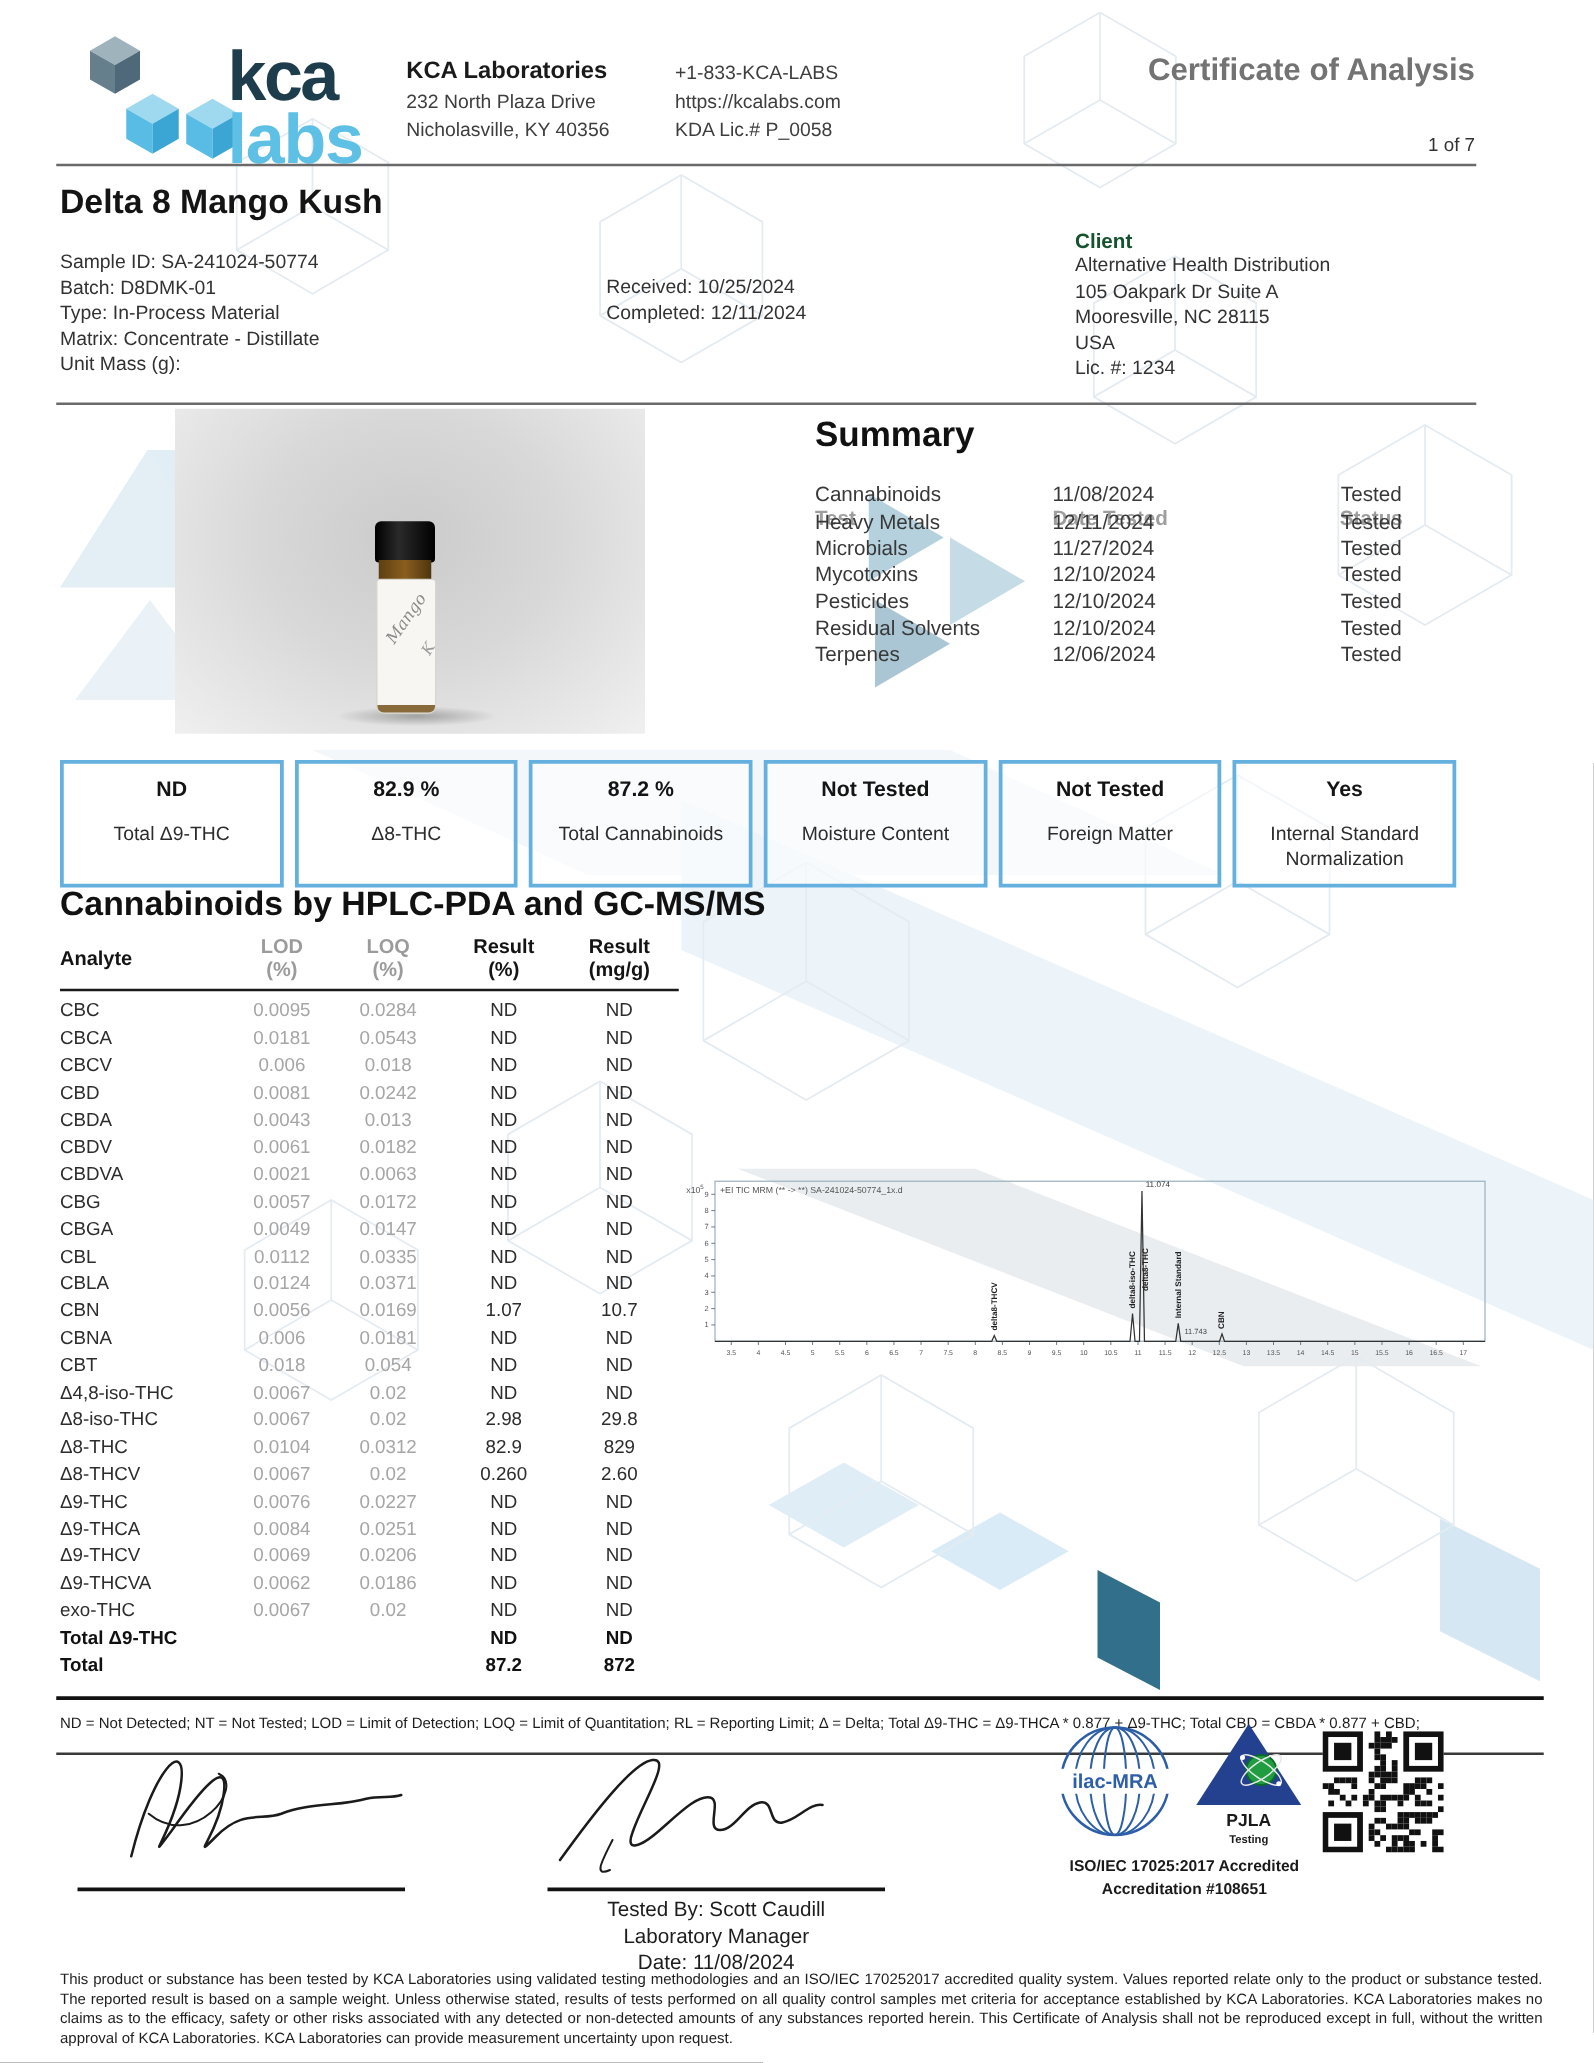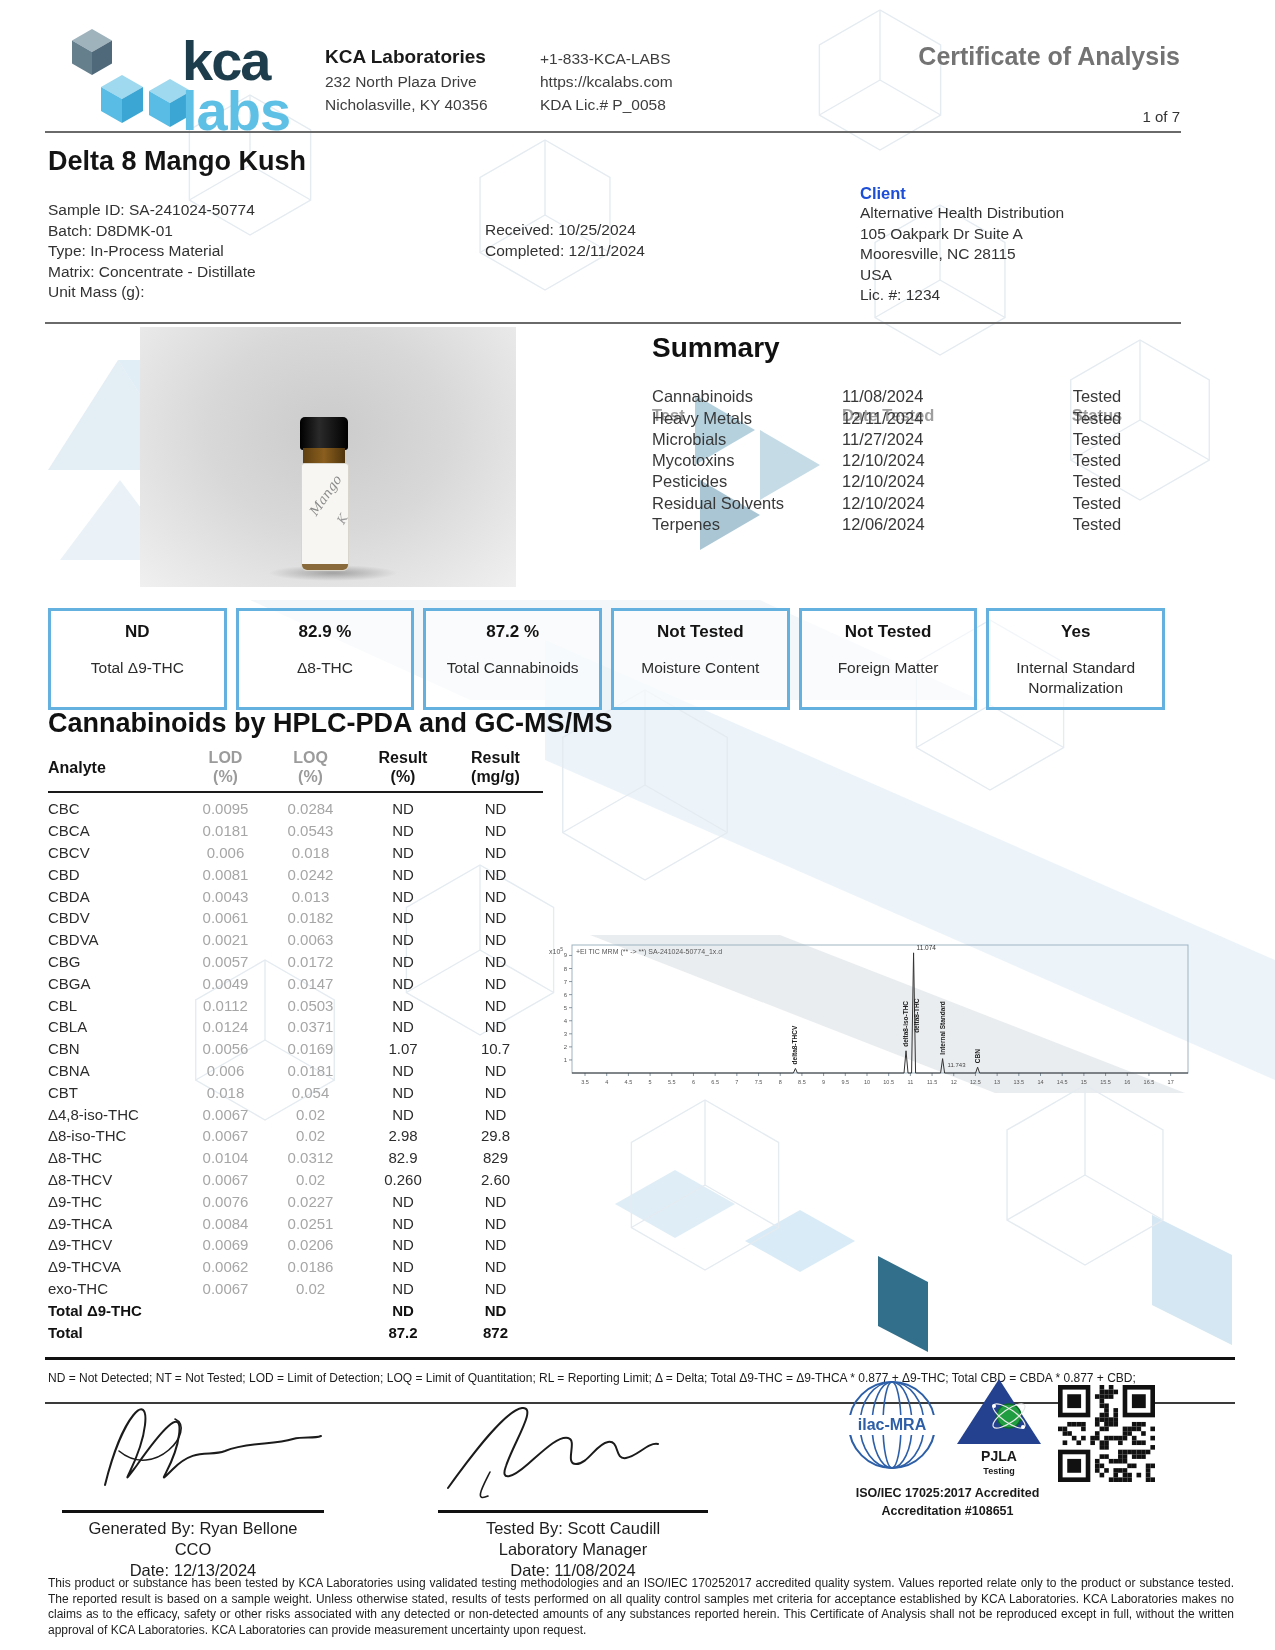--- a/index.html
+++ b/index.html
@@ -10,21 +10,21 @@
   .rule{background:#6a6a6a;height:2px;}
   .rule-dark{background:#111;}
   
   .lab-name{font-size:19px;font-weight:bold;color:#1a1a1a;}
   .addr{font-size:15.5px;color:#3e3e3e;line-height:23px;}
   .doc-title{font-size:25px;font-weight:bold;color:#737373;text-align:right;}
   .page-num{font-size:15px;color:#333;text-align:right;}
   
   .sample-title{font-size:27px;font-weight:bold;color:#141414;}
   .info{font-size:15.5px;color:#323232;line-height:20.5px;}
-  .client-head{font-size:16.5px;font-weight:bold;color:#1d4ed8;}
+  .client-head{font-size:16.5px;font-weight:bold;color:#14532d;}
   
   .photo{width:376px;height:260px;background:radial-gradient(ellipse at 50% 40%, #cbcbcb 0%, #d8d8d8 45%, #f0f0f0 100%);overflow:hidden;}
   .vial-cap{position:absolute;left:160px;top:90px;width:48px;height:33px;background:linear-gradient(90deg,#000 , #2a2a2a 40%, #000);border-radius:5px 5px 3px 3px;}
   .vial-neck{position:absolute;left:163px;top:121px;width:42px;height:17px;background:linear-gradient(90deg,#5d3f10,#8a5e1e 50%,#4f350c);}
   .vial-body{position:absolute;left:161px;top:136px;width:46px;height:106px;background:#f7f6f2;border:1px solid #d8d5cd;border-radius:3px 3px 6px 6px;}
   .vial-label{position:absolute;left:2px;top:26px;width:40px;font-family:"DejaVu Serif",serif;font-style:italic;color:#8b8b8b;font-size:13px;transform:rotate(-55deg);}
   .vial-label2{position:absolute;right:1px;top:48px;font-family:"DejaVu Serif",serif;font-style:italic;color:#9a9a9a;font-size:12px;transform:rotate(-60deg);}
   .vial-bottom{position:absolute;left:0;bottom:0;width:100%;height:6px;background:#76511a;border-radius:0 0 5px 5px;opacity:.85;}
   .vial-shadow{position:absolute;left:128px;top:238px;width:130px;height:16px;background:radial-gradient(ellipse,rgba(0,0,0,.28),rgba(0,0,0,0) 70%);}
   
@@ -294,21 +294,21 @@
       <div class="a-loq">0.0172</div>
       <div class="a-pct">ND</div>
       <div class="a-mgg">ND</div>
       <div class="a-name">CBGA</div>
       <div class="a-lod">0.0049</div>
       <div class="a-loq">0.0147</div>
       <div class="a-pct">ND</div>
       <div class="a-mgg">ND</div>
       <div class="a-name">CBL</div>
       <div class="a-lod">0.0112</div>
-      <div class="a-loq">0.0503</div>
+      <div class="a-loq">0.0335</div>
       <div class="a-pct">ND</div>
       <div class="a-mgg">ND</div>
       <div class="a-name">CBLA</div>
       <div class="a-lod">0.0124</div>
       <div class="a-loq">0.0371</div>
       <div class="a-pct">ND</div>
       <div class="a-mgg">ND</div>
       <div class="a-name">CBN</div>
       <div class="a-lod">0.0056</div>
       <div class="a-loq">0.0169</div>
@@ -471,25 +471,20 @@
 
   <div class="rule rule-dark" style="left:45px;top:1357px;width:1190px;height:3px;"></div>
   <div class="footnote" style="left:48px;top:1371px;width:1185px;">ND = Not Detected; NT = Not Tested; LOD = Limit of Detection; LOQ = Limit of Quantitation; RL = Reporting Limit; Δ = Delta; Total Δ9-THC = Δ9-THCA * 0.877 + Δ9-THC; Total CBD = CBDA * 0.877 + CBD;</div>
   <div class="rule" style="left:45px;top:1402px;width:1190px;background:#3a3a3a;"></div>
 
   <svg style="left:85px;top:1385px;" width="250" height="122" viewBox="0 0 250 122">
     <path d="M20,100 C38,28 64,6 60,40 C56,76 28,112 52,80 C76,46 98,20 94,50 C90,82 66,106 88,84 C110,62 124,72 140,66 C162,57 188,60 208,54 C219,51 228,54 236,51" stroke="#1b1b1b" stroke-width="2" fill="none" stroke-linecap="round"></path>
     <path d="M34,66 C70,96 112,44 90,34" stroke="#1b1b1b" stroke-width="1.6" fill="none" stroke-linecap="round"></path>
   </svg>
   <div class="sigline" style="left:62px;top:1510px;width:262px;"></div>
-  <div class="sigblock" style="left:42px;top:1518px;width:302px;">
-    <div>Generated By: Ryan Bellone</div>
-    <div>CCO</div>
-    <div>Date: 12/13/2024</div>
-  </div>
 
   <svg style="left:430px;top:1392px;" width="250" height="118" viewBox="0 0 250 118">
     <path d="M18,96 C44,60 76,18 92,16 C108,14 84,50 76,74 C70,90 82,86 98,72 C114,58 128,44 138,46 C148,48 134,72 146,72 C158,72 166,52 178,50 C190,48 184,68 196,66 C208,64 218,50 228,52" stroke="#1b1b1b" stroke-width="2" fill="none" stroke-linecap="round"></path>
     <path d="M60,80 C52,96 44,110 58,104" stroke="#1b1b1b" stroke-width="1.6" fill="none" stroke-linecap="round"></path>
   </svg>
   <div class="sigline" style="left:438px;top:1510px;width:270px;"></div>
   <div class="sigblock" style="left:418px;top:1518px;width:310px;">
     <div>Tested By: Scott Caudill</div>
     <div>Laboratory Manager</div>
     <div>Date: 11/08/2024</div>

